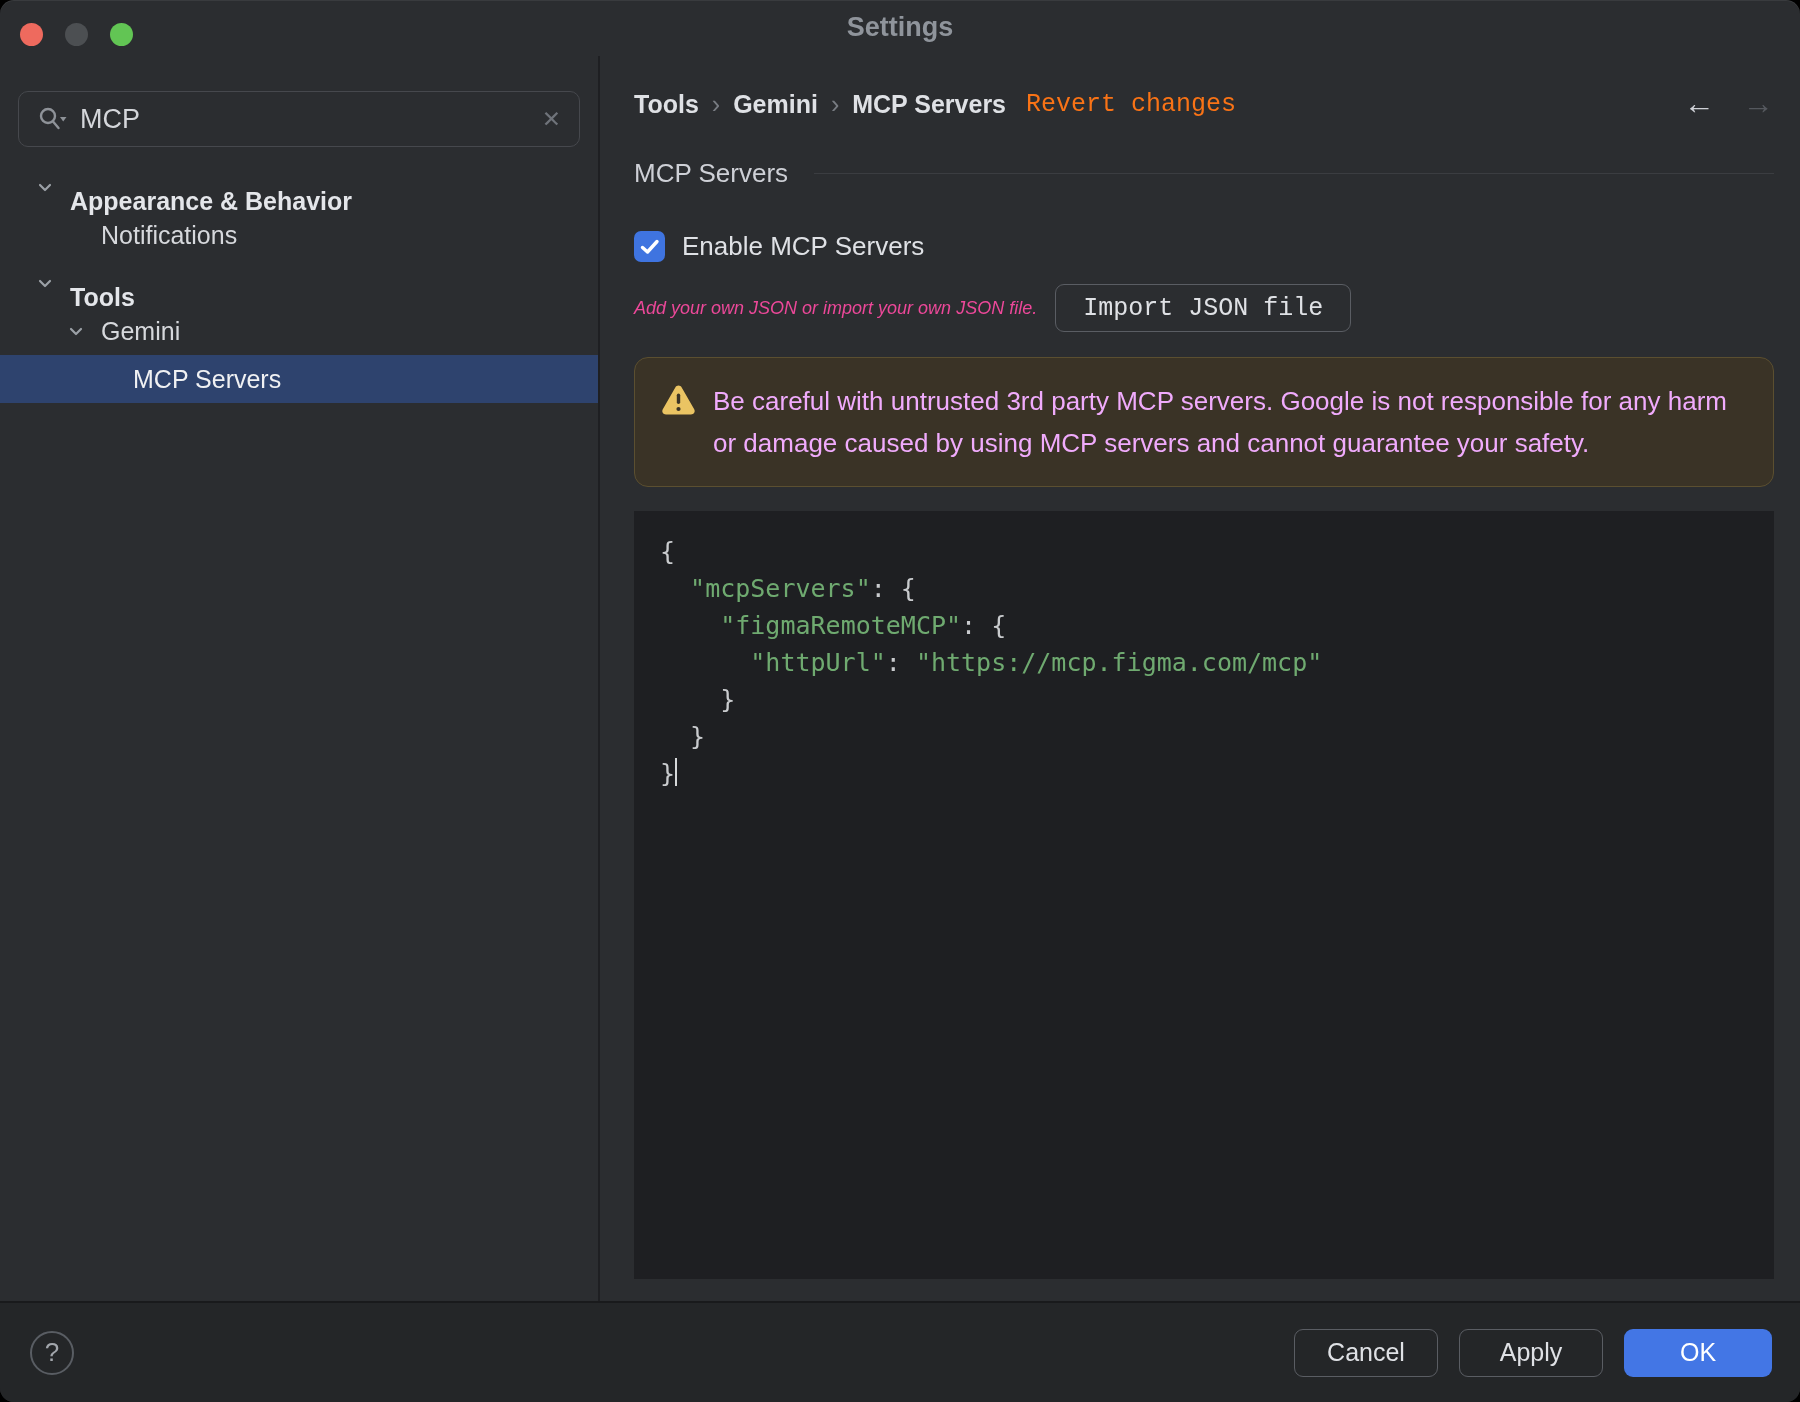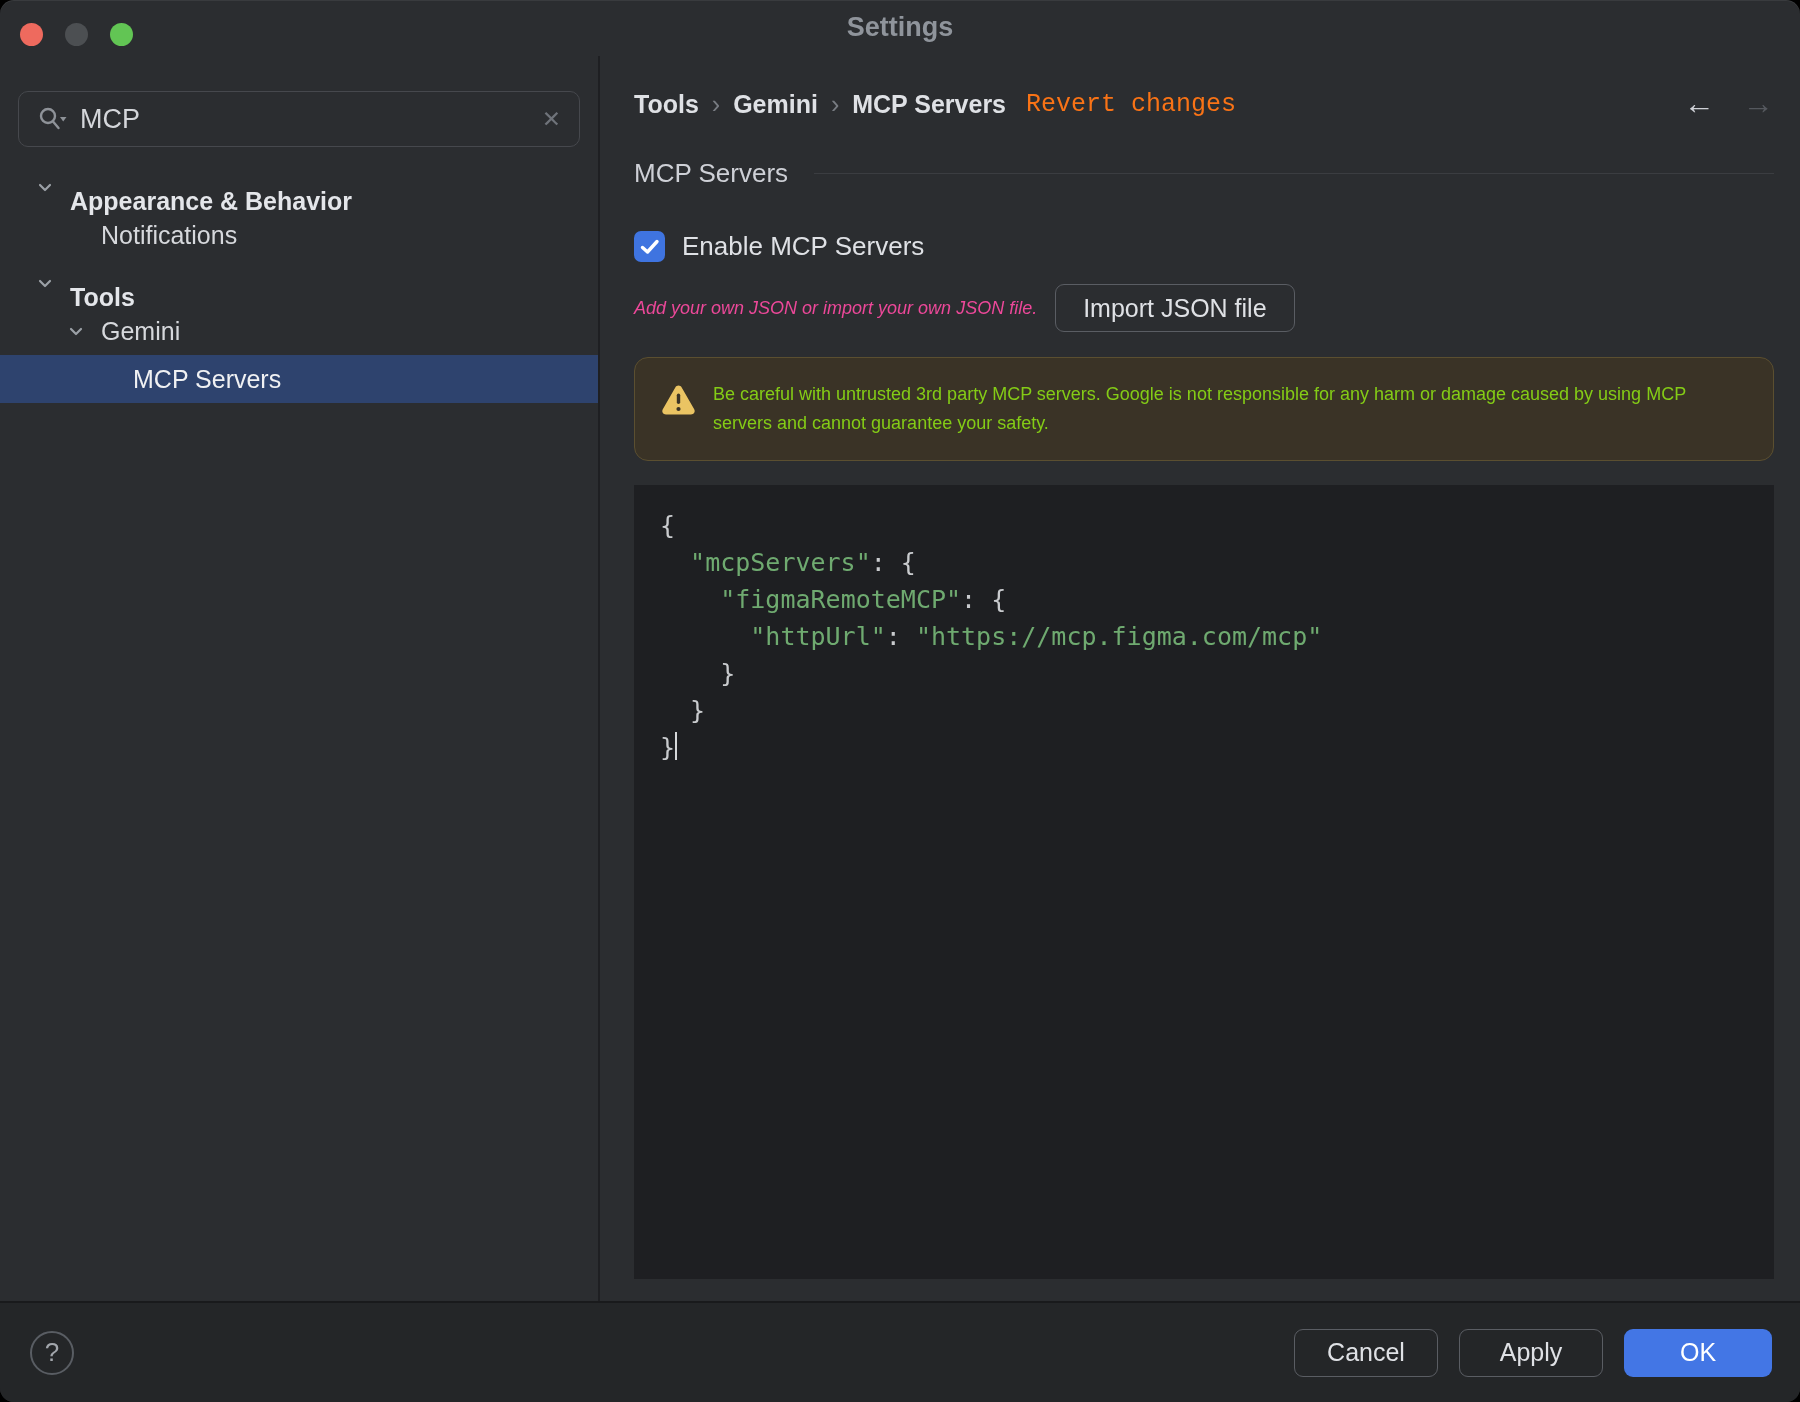--- a/index.html
+++ b/index.html
@@ -53,26 +53,26 @@
 
   .enable-row { margin-top:42px; display:flex; align-items:center; gap:17px; }
   .checkbox { width:31px; height:31px; border-radius:7px; background:#3f74e0;
               display:flex; align-items:center; justify-content:center; }
   .enable-label { font-size:26px; color:#dfe1e5; }
 
   .import-row { margin-top:22px; display:flex; align-items:center; gap:18px; }
   .import-text { font-size:18px; color:#ec4899;font-style:italic; }
   .btn-secondary { height:48px; padding:0 27px; border:1.5px solid #5a5d63; border-radius:9px;
                    background:transparent; color:#dfe1e5; font-size:25px;
-                   display:flex; align-items:center; font-family:Liberation Sans, sans-serif; }
+                   display:flex; align-items:center; font-family:Liberation Mono, monospace; }
 
   .warning-box { margin-top:25px; background:#3a3326; border:1.5px solid #5b4f30; border-radius:14px;
                  padding:22px 26px; display:flex; gap:17px; align-items:flex-start; }
   .warn-icon { flex:0 0 auto; margin-top:4px; }
-  .warning-text { font-size:18px; line-height:29px; color:#84cc16; max-width:1015px; }
+  .warning-text { font-size:26px; line-height:42px; color:#f0abfc; max-width:1015px; }
 
   .editor { margin-top:24px; flex:1; background:#1e1f22; padding:22px 26px; overflow:hidden;
             font-family:"DejaVu Sans Mono", monospace; font-size:25px; line-height:37px; }
   .code-line { white-space:pre; }
   .tok-p { color:#c9cbce; }
   .tok-s { color:#6faa70; }
   .caret { display:inline-block; width:2px; height:28px; background:#d6d8da; vertical-align:-4px; }
 
   
   .footer { position:absolute; left:0; right:0; bottom:0; height:101px; background:#242628;

